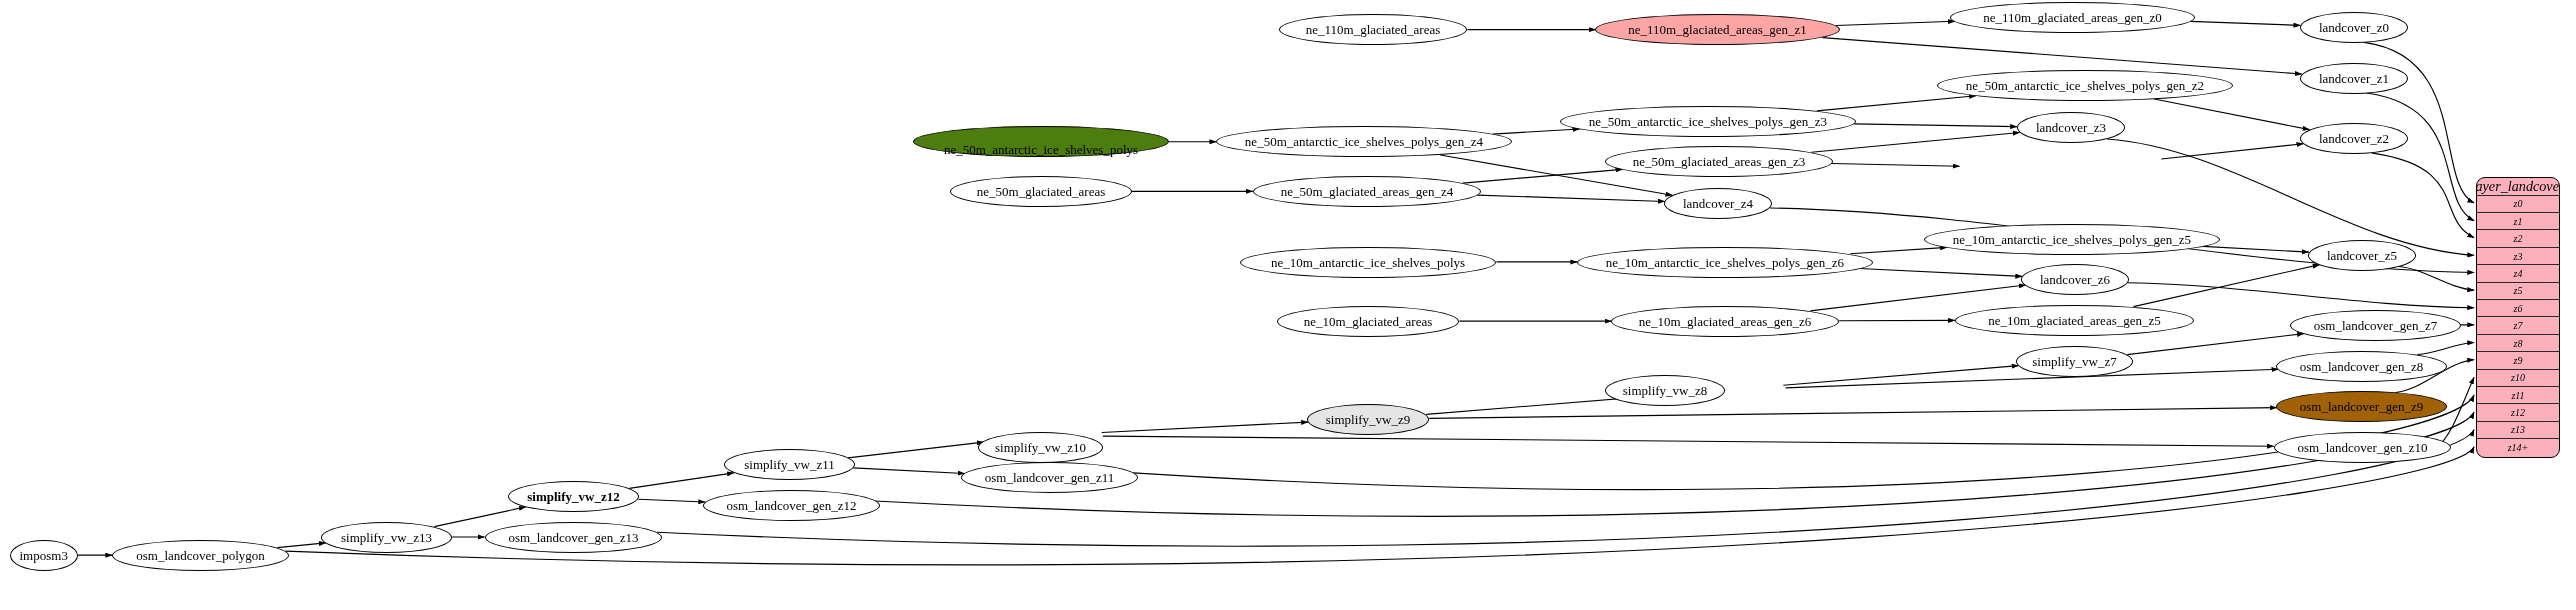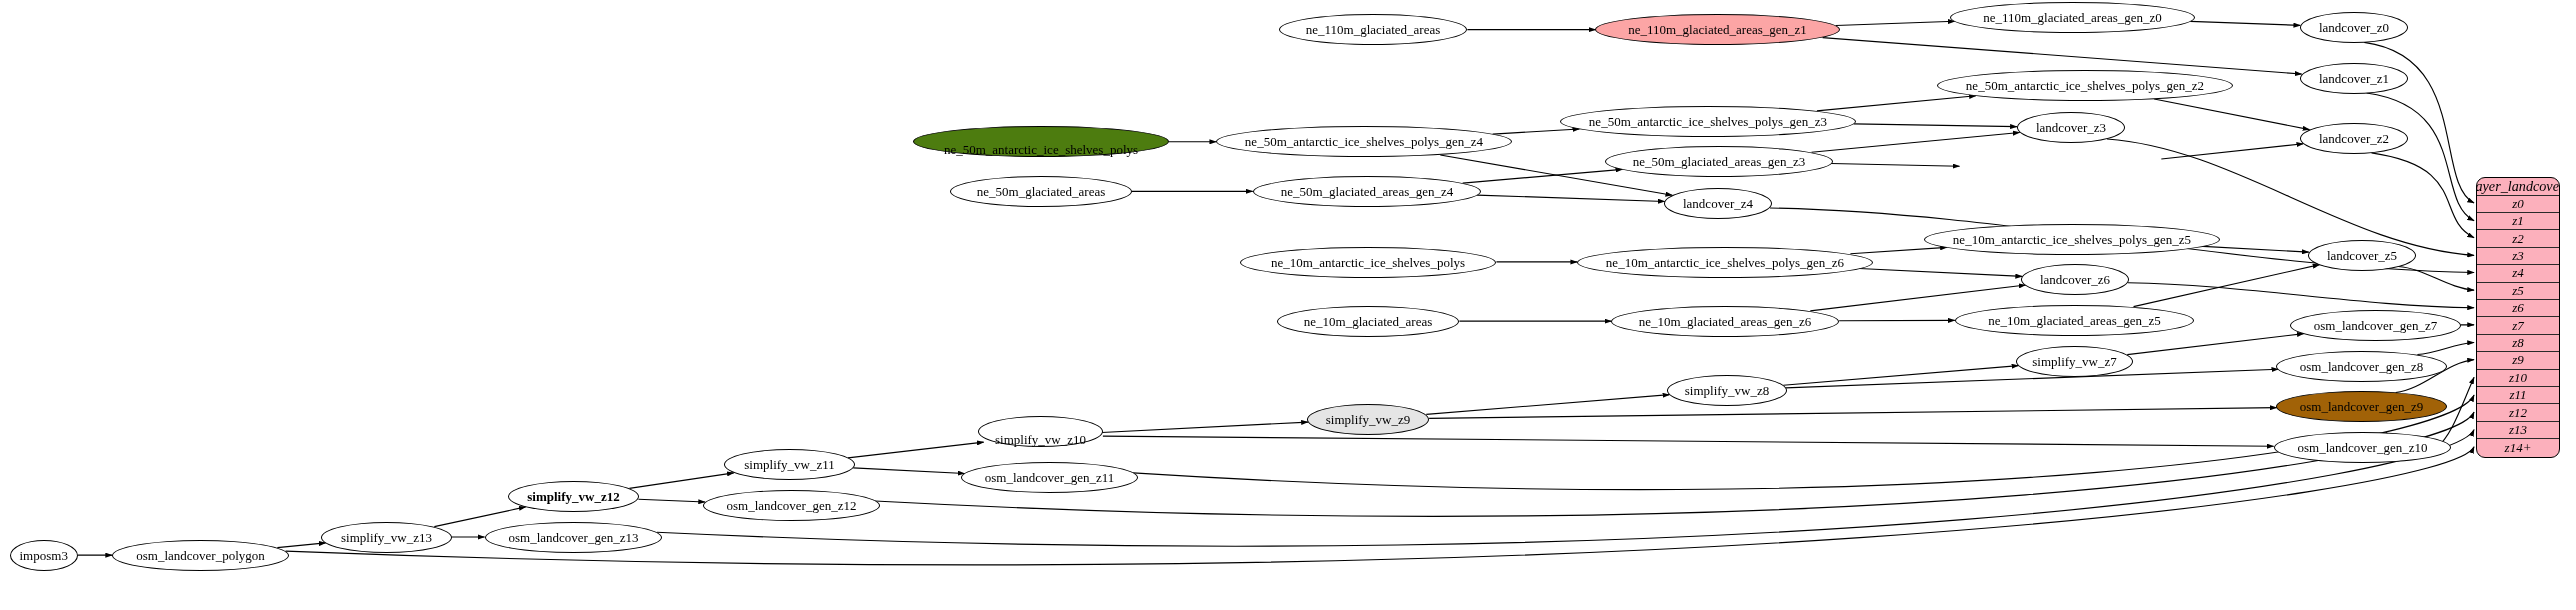--- a/index.html
+++ b/index.html
@@ -32,21 +32,21 @@
     box-sizing:border-box;
     background:#fcb0bc;
     font-style:italic;
   }
   .db-header{
     height:17.7px;display:flex;align-items:center;justify-content:center;
     font-size:14.2px;border-bottom:1.1px solid #2a2a2a;box-sizing:border-box;
   }
   .db-row{
     height:17.4px;display:flex;align-items:center;justify-content:center;
-    font-size:13px;border-bottom:0.9px solid #2a2a2a;box-sizing:border-box;
+    font-size:10px;border-bottom:0.9px solid #2a2a2a;box-sizing:border-box;
   }
   .db-row:last-child{border-bottom:none;}
 </style>
 </head>
 <body>
 
 <div id="canvas">
 
   <svg id="edge-layer" width="2576" height="611" viewBox="0 0 4524 1073">
     <defs>
@@ -129,27 +129,27 @@
     </div>
   <div class="node" style="left: 703px; top: 490px; width: 177px; background: rgb(255, 255, 255); border-color: rgb(0, 0, 0);">
       <span>osm_landcover_gen_z12</span>
     </div>
   <div class="node" style="left: 724px; top: 449px; width: 131px; background: rgb(255, 255, 255); border-color: rgb(0, 0, 0);">
       <span>simplify_vw_z11</span>
     </div>
   <div class="node" style="left: 961px; top: 462px; width: 177px; background: rgb(255, 255, 255); border-color: rgb(0, 0, 0);">
       <span>osm_landcover_gen_z11</span>
     </div>
-  <div class="node" style="left: 978px; top: 416px; width: 125px; background: rgb(255, 255, 255); border-color: rgb(0, 0, 0); align-items: flex-end;">
+  <div class="node" style="left: 978px; top: 432px; width: 125px; background: rgb(255, 255, 255); border-color: rgb(0, 0, 0);">
       <span>simplify_vw_z10</span>
     </div>
   <div class="node" style="left: 1307px; top: 404px; width: 122px; background: #e5e5e5; border-color: rgb(0, 0, 0);">
       <span>simplify_vw_z9</span>
     </div>
-  <div class="node" style="left: 1667px; top: 375px; width: 120px; background: rgb(255, 255, 255); border-color: rgb(0, 0, 0);">
+  <div class="node" style="left: 1605px; top: 375px; width: 120px; background: rgb(255, 255, 255); border-color: rgb(0, 0, 0);">
       <span>simplify_vw_z8</span>
     </div>
   <div class="node" style="left: 2016px; top: 346px; width: 117px; background: rgb(255, 255, 255); border-color: rgb(0, 0, 0);">
       <span>simplify_vw_z7</span>
     </div>
   <div class="node" style="left: 2290px; top: 310px; width: 171px; background: rgb(255, 255, 255); border-color: rgb(0, 0, 0);">
       <span>osm_landcover_gen_z7</span>
     </div>
   <div class="node" style="left: 2276px; top: 351px; width: 171px; background: rgb(255, 255, 255); border-color: rgb(0, 0, 0);">
       <span>osm_landcover_gen_z8</span>

